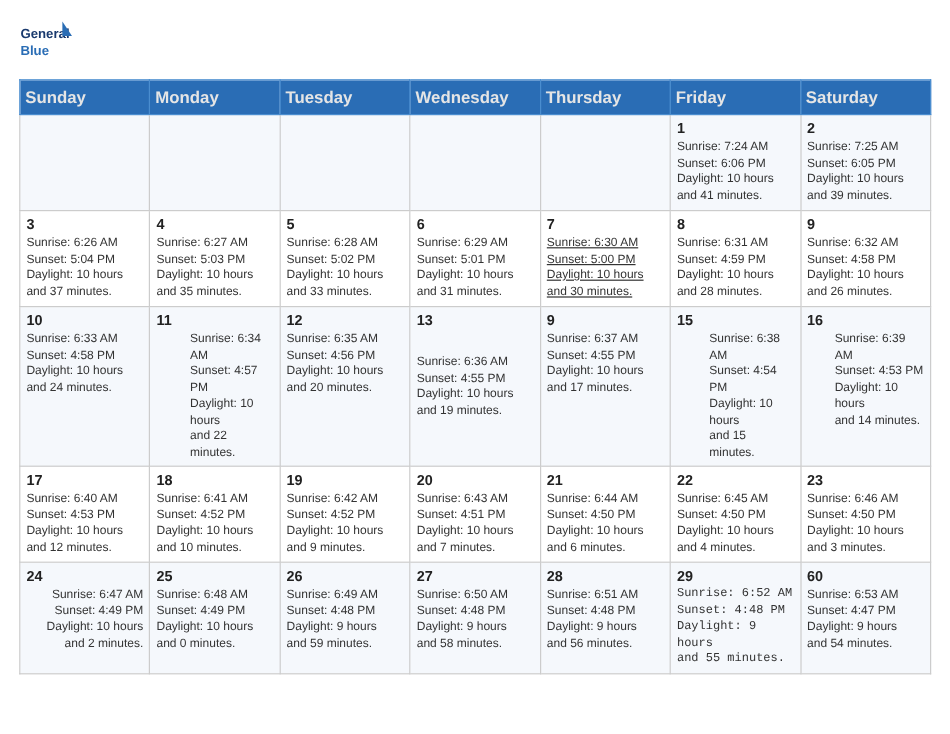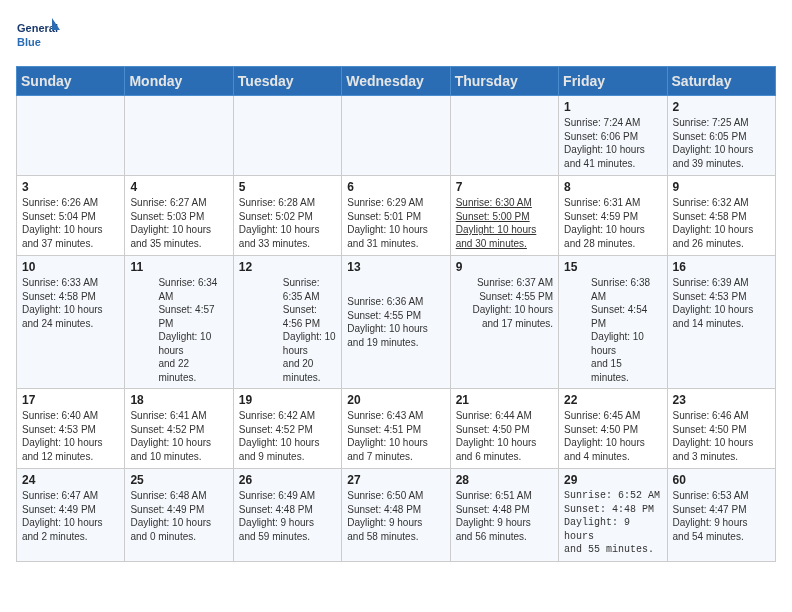--- a/index.html
+++ b/index.html
@@ -192,49 +192,49 @@
         </td>
         <td>
           <span class="day-num">11</span>
           <div class="day-info" style="white-space: pre-line; margin-left: 28px;">Sunrise: 6:34 AM
 Sunset: 4:57 PM
 Daylight: 10 hours
 and 22 minutes.</div>
         </td>
         <td>
           <span class="day-num">12</span>
-          <div class="day-info" style="white-space: pre-line; margin-left: 44px;">Sunrise: 6:35 AM
+          <div class="day-info" style="white-space: pre-line;">Sunrise: 6:35 AM
 Sunset: 4:56 PM
 Daylight: 10 hours
 and 20 minutes.</div>
         </td>
         <td>
           <span class="day-num">13</span>
           <div class="day-info" style="white-space: pre-line; margin-top: 21px;">Sunrise: 6:36 AM
 Sunset: 4:55 PM
 Daylight: 10 hours
 and 19 minutes.</div>
         </td>
         <td>
           <span class="day-num">9</span>
-          <div class="day-info" style="white-space: pre-line; text-align: right;">Sunrise: 6:37 AM
+          <div class="day-info" style="white-space: pre-line;">Sunrise: 6:37 AM
 Sunset: 4:55 PM
 Daylight: 10 hours
 and 17 minutes.</div>
         </td>
         <td>
           <span class="day-num">15</span>
           <div class="day-info" style="white-space: pre-line; margin-left: 27px;">Sunrise: 6:38 AM
 Sunset: 4:54 PM
 Daylight: 10 hours
 and 15 minutes.</div>
         </td>
         <td>
           <span class="day-num">16</span>
-          <div class="day-info" style="white-space: pre-line;">Sunrise: 6:39 AM
+          <div class="day-info" style="white-space: pre-line; margin-left: 23px;">Sunrise: 6:39 AM
 Sunset: 4:53 PM
 Daylight: 10 hours
 and 14 minutes.</div>
         </td>
       </tr>
       <tr>
         <td>
           <span class="day-num">17</span>
           <div class="day-info" style="white-space: pre-line;">Sunrise: 6:40 AM
 Sunset: 4:53 PM
@@ -280,21 +280,21 @@
           <span class="day-num">23</span>
           <div class="day-info" style="white-space: pre-line;">Sunrise: 6:46 AM
 Sunset: 4:50 PM
 Daylight: 10 hours
 and 3 minutes.</div>
         </td>
       </tr>
       <tr>
         <td>
           <span class="day-num">24</span>
-          <div class="day-info" style="white-space: pre-line;">Sunrise: 6:47 AM
+          <div class="day-info" style="white-space: pre-line; text-align: right;">Sunrise: 6:47 AM
 Sunset: 4:49 PM
 Daylight: 10 hours
 and 2 minutes.</div>
         </td>
         <td>
           <span class="day-num">25</span>
           <div class="day-info" style="white-space: pre-line;">Sunrise: 6:48 AM
 Sunset: 4:49 PM
 Daylight: 10 hours
 and 0 minutes.</div>

